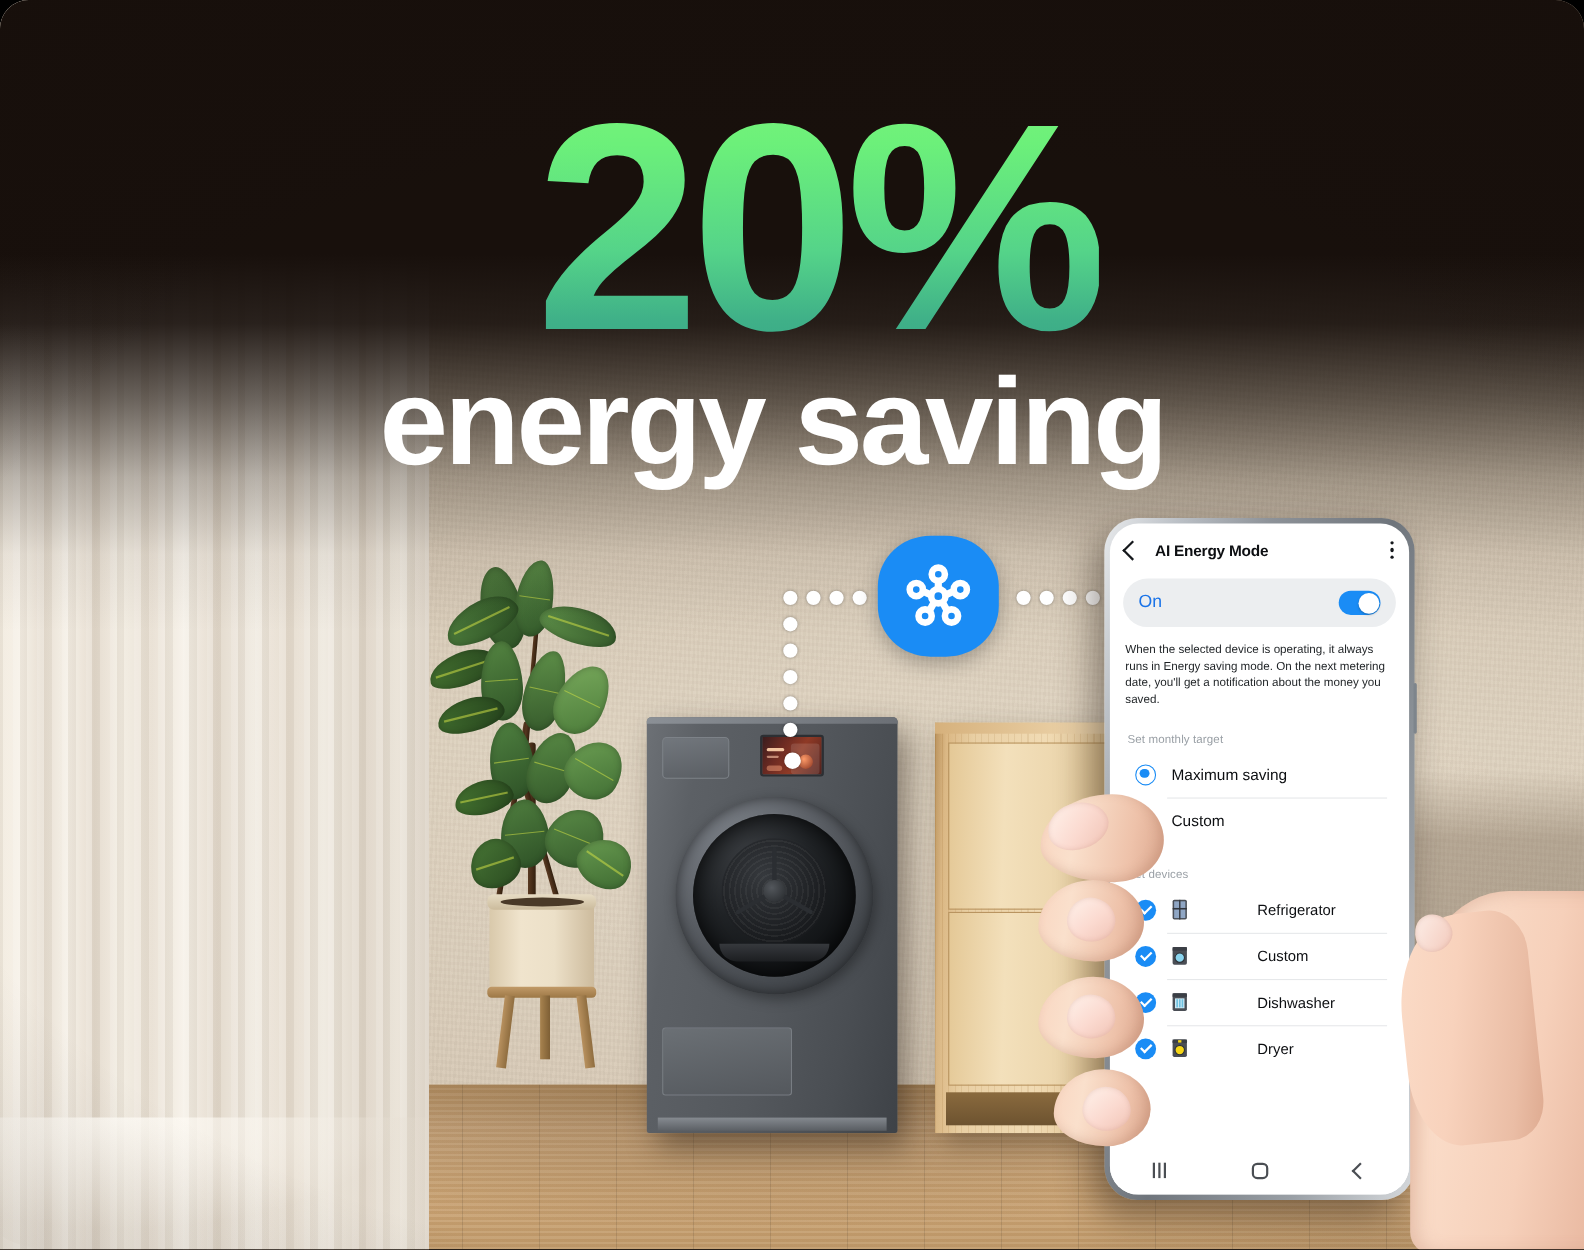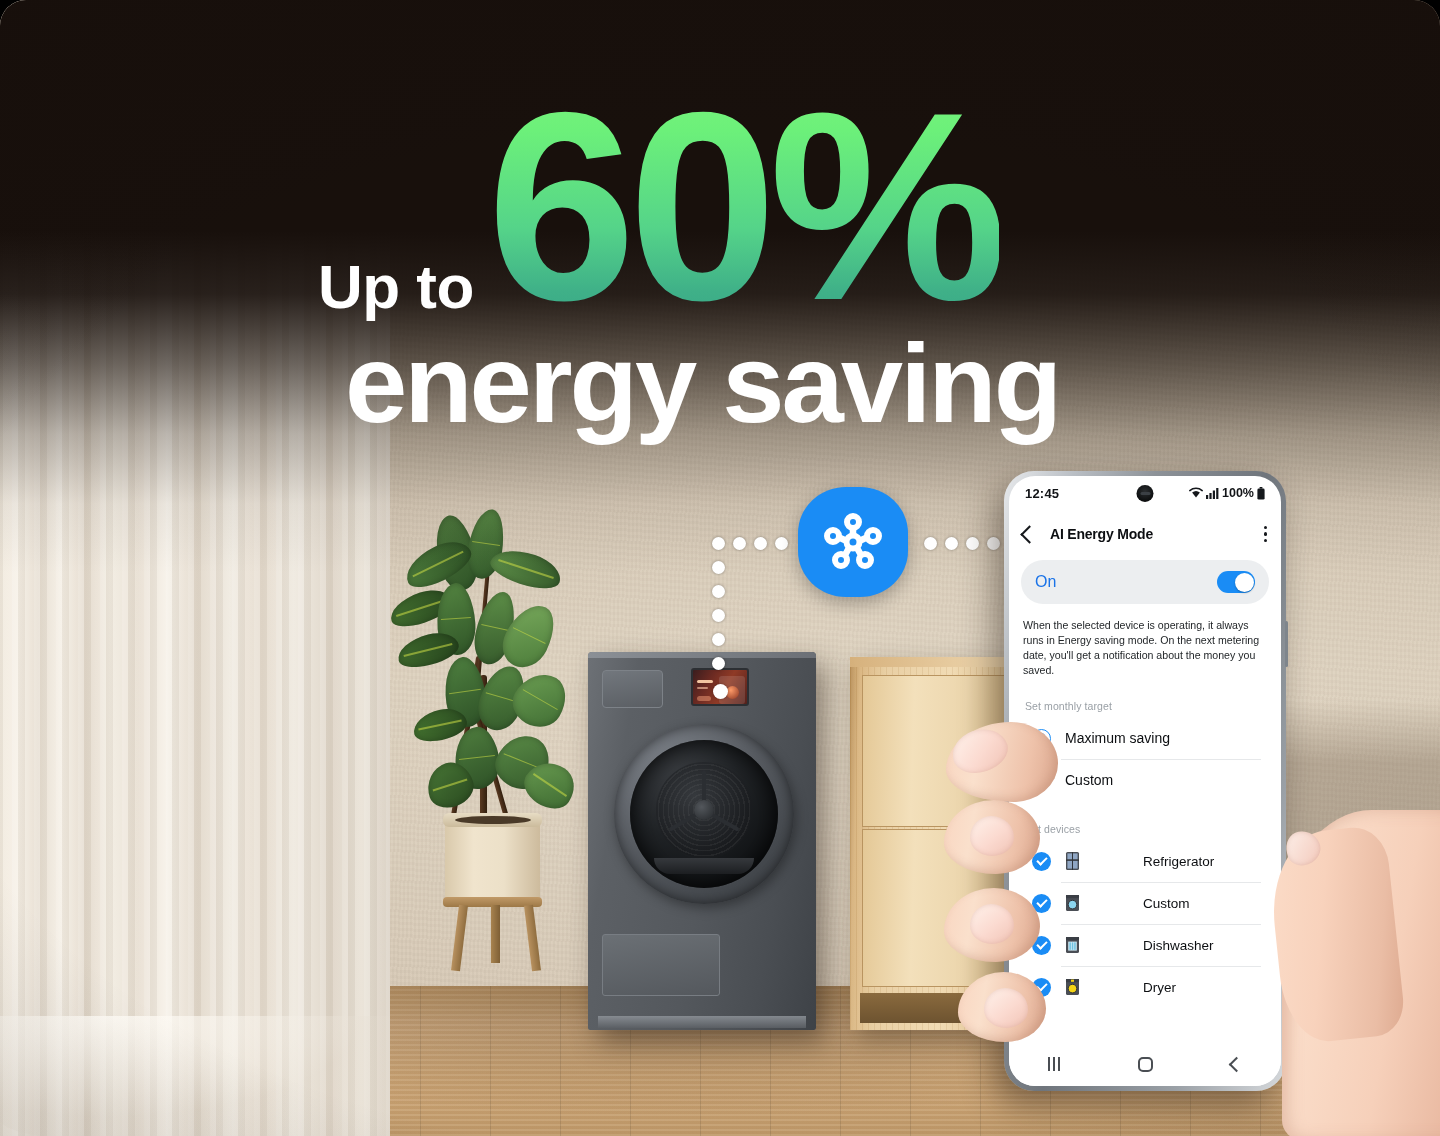--- a/index.html
+++ b/index.html
@@ -504,22 +504,21 @@
       </div>
       <div class="drawer"></div>
       <div class="feet"></div>
     </div>
   </div>
 
   <div class="darken"></div>
   <div class="vignette"></div>
 
   <div class="headline">
-    <div class="upto">Up to</div>
-    <div class="pct">60%</div>
+    <div class="pct">20%</div>
     <div class="saving">energy saving</div>
   </div>
 
   <div class="dots">
     <div class="dot" style="left:712px; top:537px;"></div>
     <div class="dot" style="left:733px; top:537px;"></div>
     <div class="dot" style="left:754px; top:537px;"></div>
     <div class="dot" style="left:775px; top:537px;"></div>
     <div class="dot" style="left:712px; top:561px;"></div>
     <div class="dot" style="left:712px; top:585px;"></div>
@@ -550,41 +549,20 @@
         <circle cx="47" cy="53" r="6"></circle>
         <circle cx="35" cy="35" r="6.5"></circle>
       </g>
     </svg>
   </div>
 
   <div class="phone">
     <div class="phone-side-btn"></div>
     <div class="phone-inner">
 
-      <div class="statusbar">
-        <span class="sb-time">12:45</span>
-        <div class="punchhole"></div>
-        <span class="sb-right">
-          <svg width="14" height="12" viewBox="0 0 14 12">
-            <path d="M7 10.4 L3.1 5.6 A6.2 6.2 0 0 1 10.9 5.6 Z" fill="#15181c"></path>
-            <path d="M0.8 3.6 A9.5 9.5 0 0 1 13.2 3.6" stroke="#15181c" stroke-width="1.5" fill="none" stroke-linecap="round"></path>
-          </svg>
-          <svg width="13" height="12" viewBox="0 0 13 12">
-            <rect x="0" y="8" width="2.2" height="4" fill="#15181c"></rect>
-            <rect x="3.4" y="6" width="2.2" height="6" fill="#15181c"></rect>
-            <rect x="6.8" y="3.5" width="2.2" height="8.5" fill="#15181c"></rect>
-            <rect x="10.2" y="1" width="2.2" height="11" fill="#15181c"></rect>
-          </svg>
-          <span>100%</span>
-          <svg width="8" height="13" viewBox="0 0 8 13">
-            <rect x="2.6" y="0" width="2.8" height="1.6" fill="#15181c"></rect>
-            <rect x="0.4" y="1.6" width="7.2" height="11" rx="1.4" fill="#15181c"></rect>
-          </svg>
-        </span>
-      </div>
 
       <div class="appbar">
         <span class="back-chev"></span>
         <span class="appbar-title">AI Energy Mode</span>
         <span class="kebab">
           <span></span>
             <span></span>
             <span></span>
         </span>
       </div>

